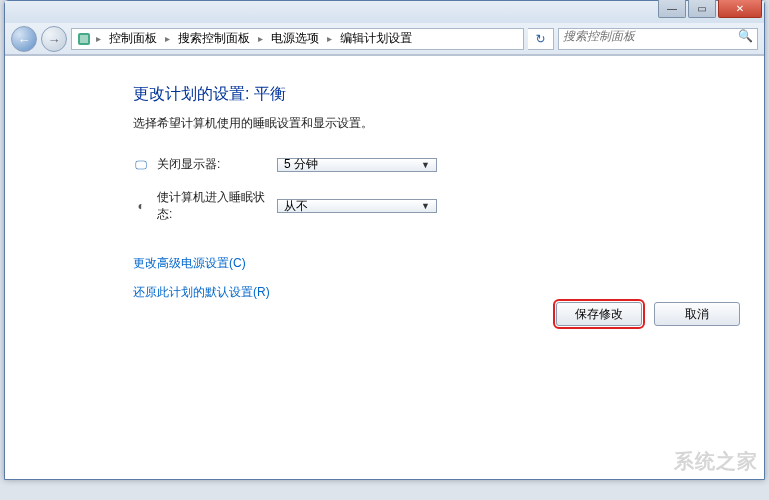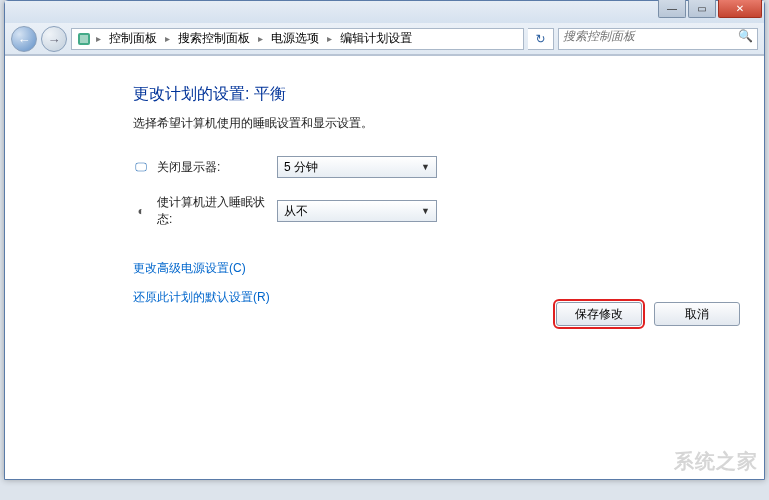--- a/index.html
+++ b/index.html
@@ -121,21 +121,21 @@
   margin-bottom: 16px;
 }
 .setting-icon {
   width: 16px; height: 16px;
   margin-right: 8px;
   display:flex; align-items:center; justify-content:center;
   font-size: 12px;
 }
 .setting-label { width: 120px; color:#222; }
 .dropdown {
-  width: 160px; height: 22px;
+  width: 160px; height: 14px;
   border: 1px solid #8c9bae;
   background: linear-gradient(#fff, #e7edf3);
   display: flex; align-items: center; justify-content: space-between;
   padding: 0 6px;
   cursor: pointer;
 }
 .dropdown .dd-arrow { font-size: 9px; color:#333; }
 .links { margin-top: 32px; }
 .link {
   display:block;

